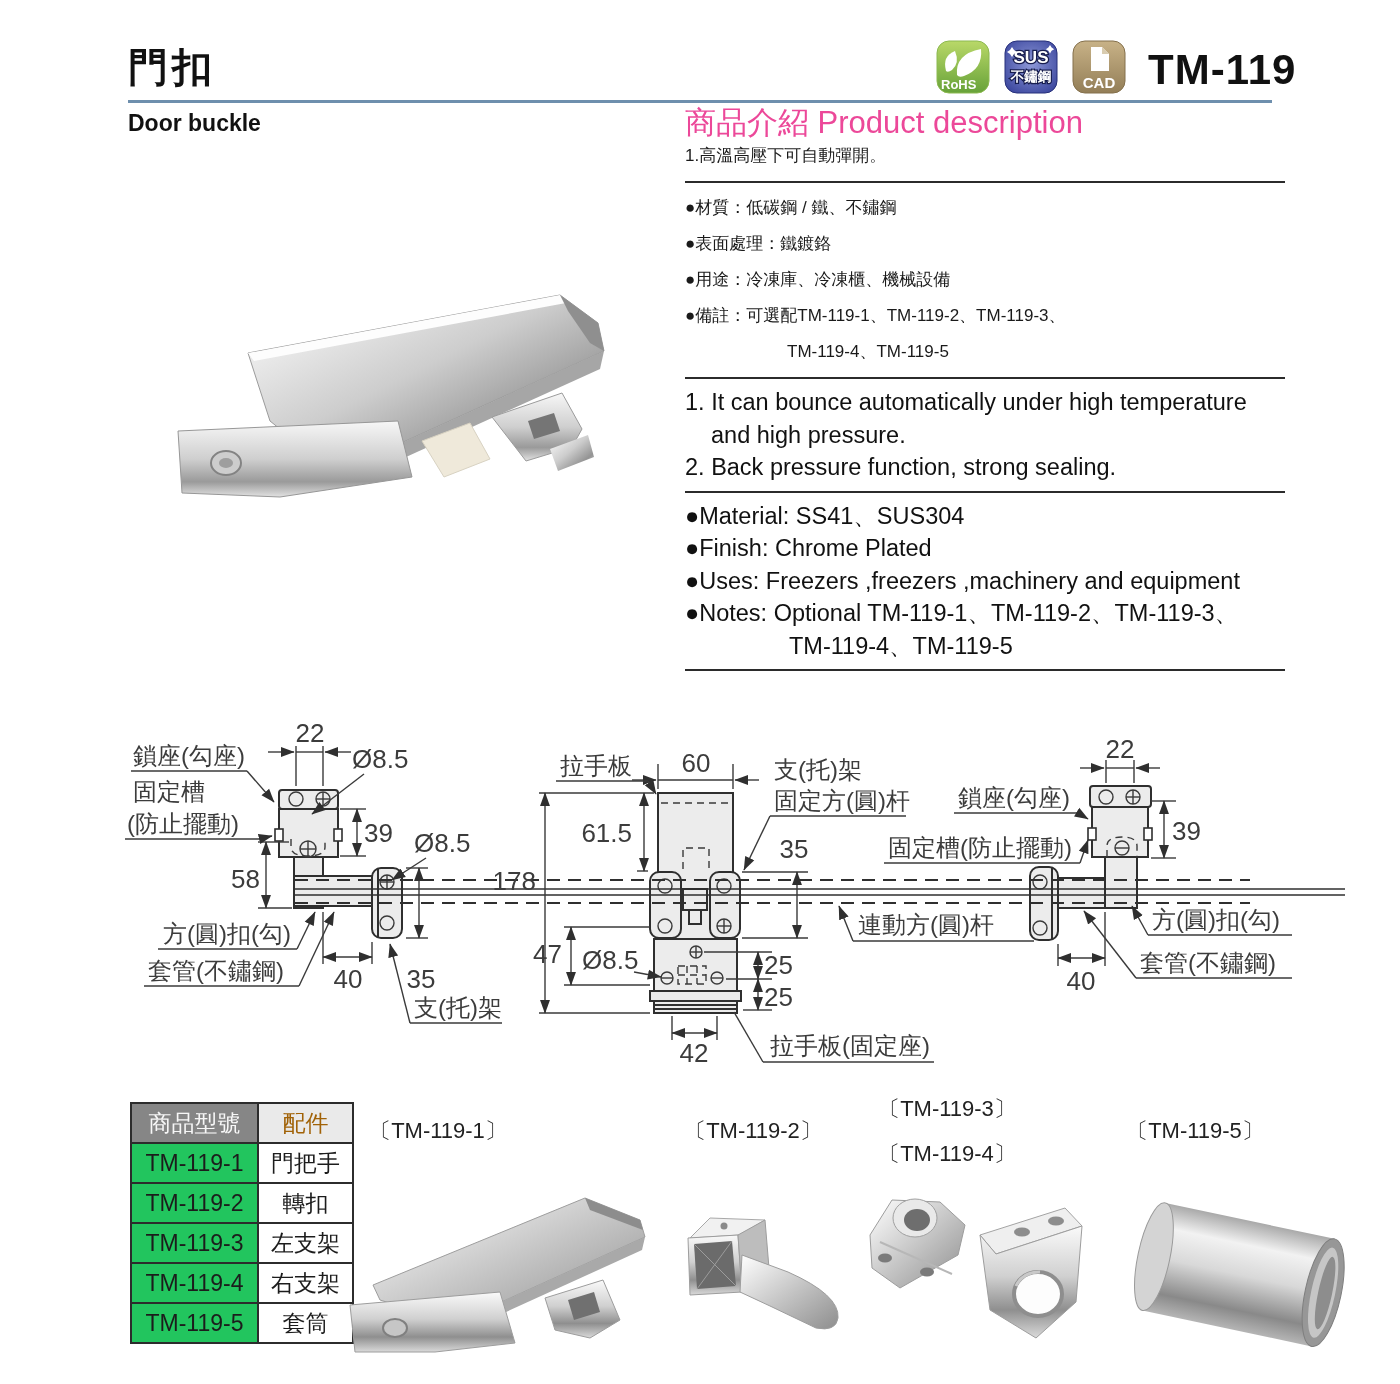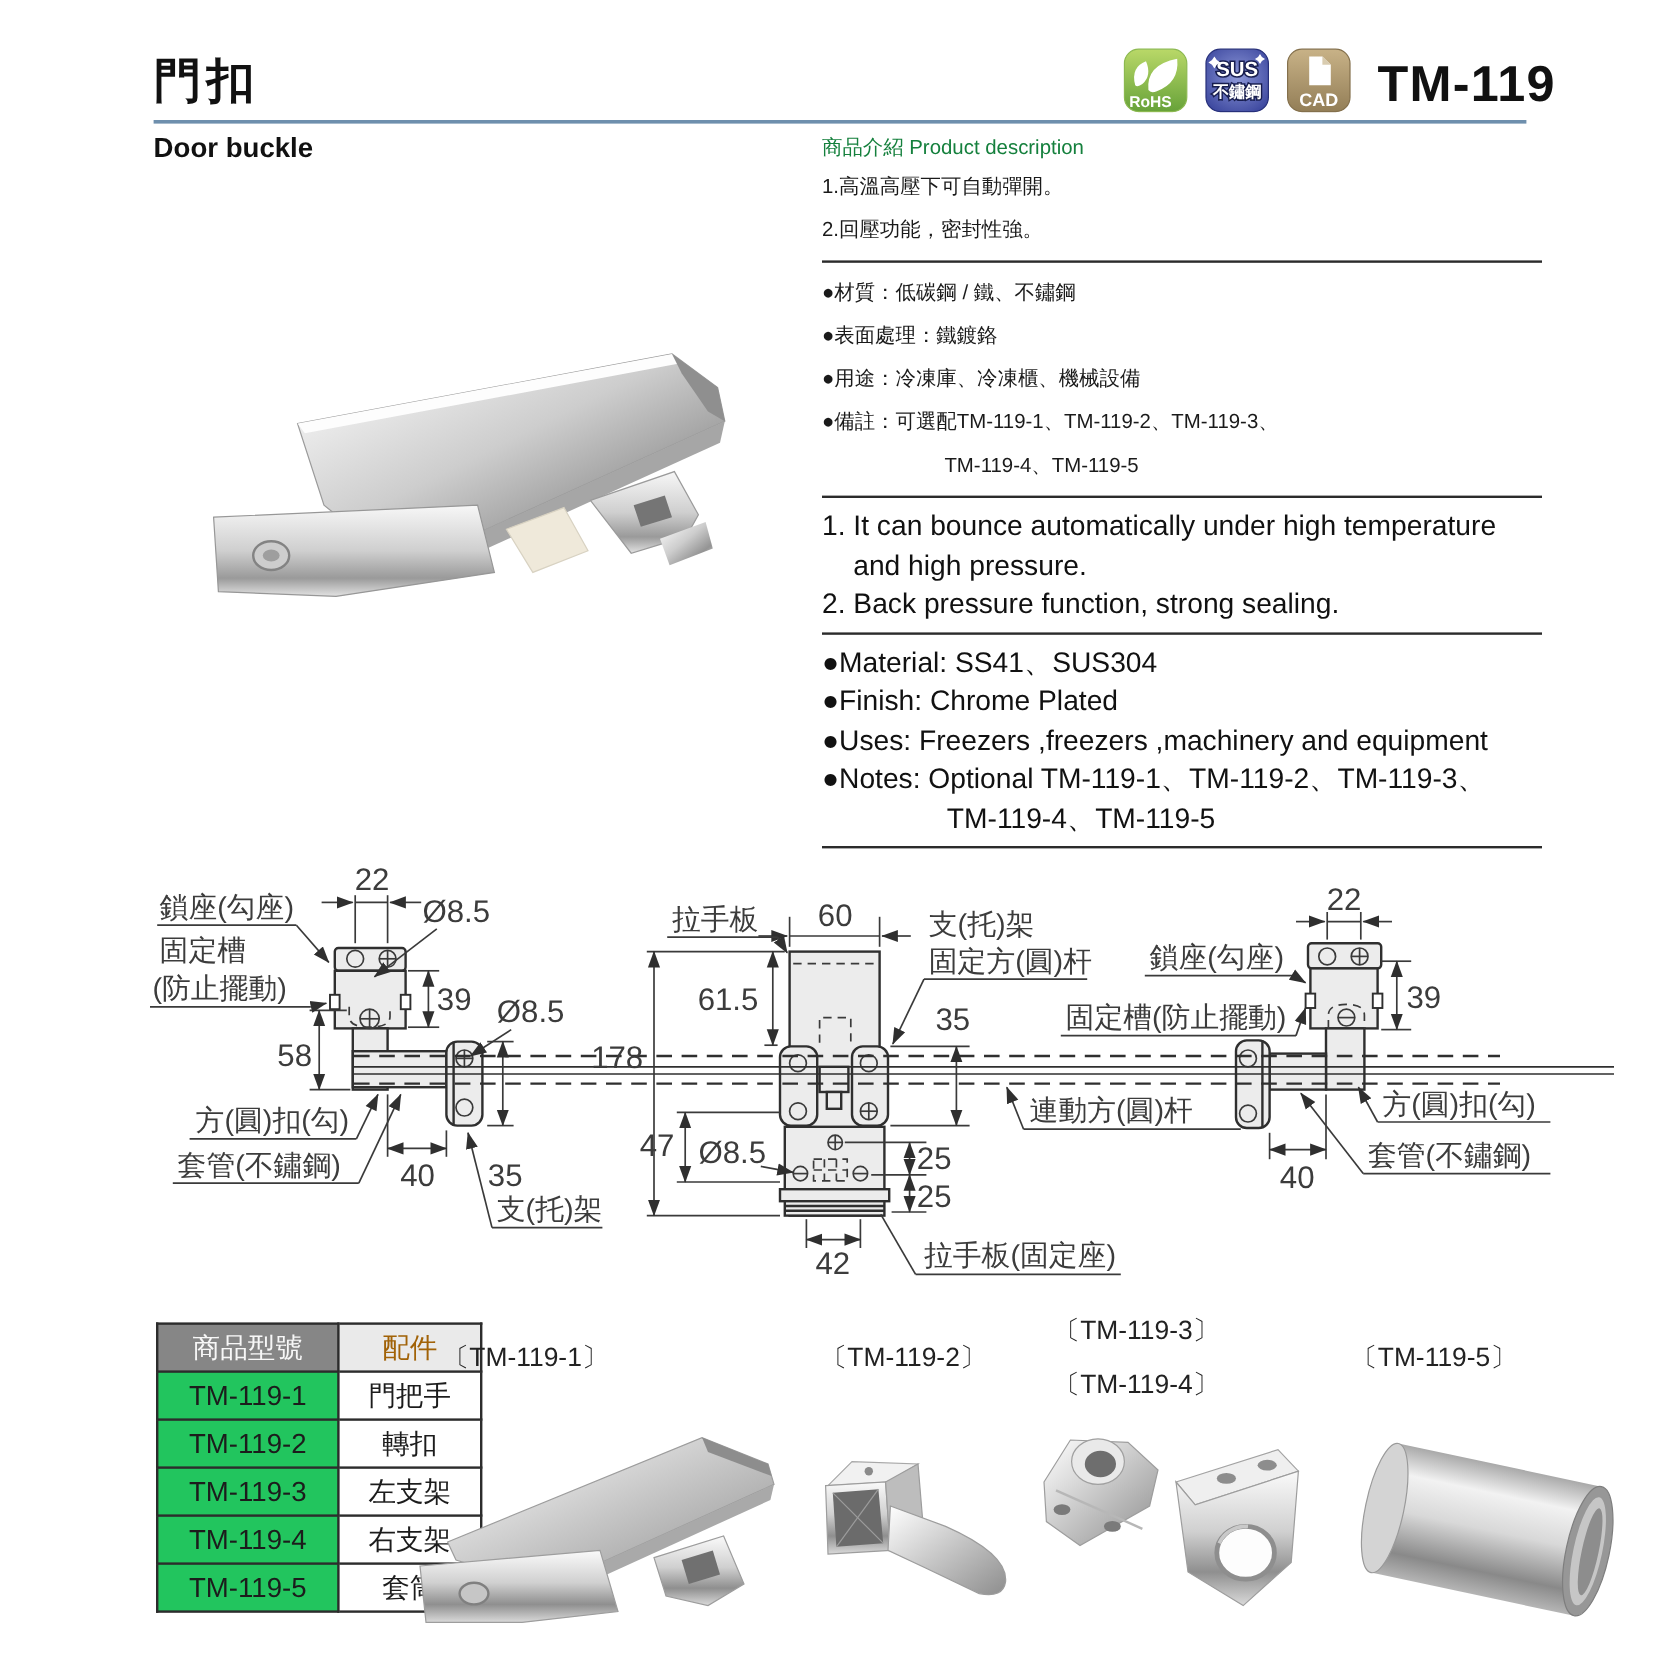--- a/index.html
+++ b/index.html
@@ -7,39 +7,39 @@
         font-family:"Liberation Sans","DejaVu Sans",sans-serif;color:#111;}
   .abs{position:absolute;}
   
   .title-zh{left:128px;top:40px;font-size:40px;font-weight:bold;letter-spacing:4px;}
   .rule-blue{left:128px;top:100px;width:1144px;height:3px;background:#6e8fad;}
   .subtitle{left:128px;top:110px;font-size:23px;font-weight:bold;}
   .model-no{left:1148px;top:46px;font-size:42px;font-weight:bold;letter-spacing:1px;}
   .badges{left:936px;top:40px;display:flex;gap:14px;}
   
   .intro{left:685px;top:108px;width:600px;}
-  .intro-heading{font-size:17px;line-height:30px;color:#15803d;}
+  .intro-heading{font-size:31px;line-height:30px;color:#ec4899;}
   .zh{font-size:17px;line-height:36px;color:#1a1a1a;}
   .en{font-size:23.5px;line-height:32.5px;color:#111;}
   .indent-zh{padding-left:102px;}
   .indent-en{padding-left:104px;}
   .rule{border:none;border-top:2px solid #2b2b2b;margin:7px 0;}
   
   .dfill{fill:#ececec;stroke:#2f2f2f;stroke-width:2;}
   .dln{stroke:#2f2f2f;stroke-width:2;fill:none;}
   .thin{stroke:#3a3a3a;stroke-width:1.4;fill:none;}
   .dsh{stroke-dasharray:13 8;}
   .dsh2{stroke-dasharray:7 5;}
   .notch{fill:#fff;stroke:#2f2f2f;stroke-width:1.6;}
   text.dtxt{fill:#3c3c3c;font-size:24px;}
   text.dnum{fill:#3c3c3c;font-size:26px;}
   
   table.parts{border-collapse:collapse;table-layout:fixed;}
   table.parts td{border:2px solid #2c2c2c;height:38px;text-align:center;
-                 font-size:23px;padding:0 16px;}
+                 font-size:23px;padding:0 4px;}
   td.th-model{background:#868686;color:#f7f7f7;width:117px;}
   td.th-part{background:#eaeaea;color:#a16207;width:85px;}
   td.model{background:#22c55e;color:#1c1c1c;}
   td.part{background:#fff;color:#1c1c1c;}
   .acc-label{font-size:22px;color:#222;text-align:center;width:150px;}
 </style>
 </head>
 <body>
 
 <div class="page">
@@ -89,21 +89,20 @@
     </svg>
   </div>
 
   <div class="abs model-no">TM-119</div>
   <div class="abs rule-blue"></div>
   <div class="abs subtitle">Door buckle</div>
 
   <div class="abs intro">
     <div class="intro-heading">商品介紹 Product description</div>
     <div class="zh">1.高溫高壓下可自動彈開。</div>
-    <div class="zh">2.回壓功能，密封性強。</div>
     <hr class="rule">
     <div class="zh">●材質：低碳鋼 / 鐵、不鏽鋼</div>
     <div class="zh">●表面處理：鐵鍍鉻</div>
     <div class="zh">●用途：冷凍庫、冷凍櫃、機械設備</div>
     <div class="zh">●備註：可選配TM-119-1、TM-119-2、TM-119-3、</div>
     <div class="zh indent-zh">TM-119-4、TM-119-5</div>
     <hr class="rule">
     <div class="en">1. It can bounce automatically under high temperature</div>
     <div class="en" style="padding-left:26px">and high pressure.</div>
     <div class="en">2. Back pressure function, strong sealing.</div>

